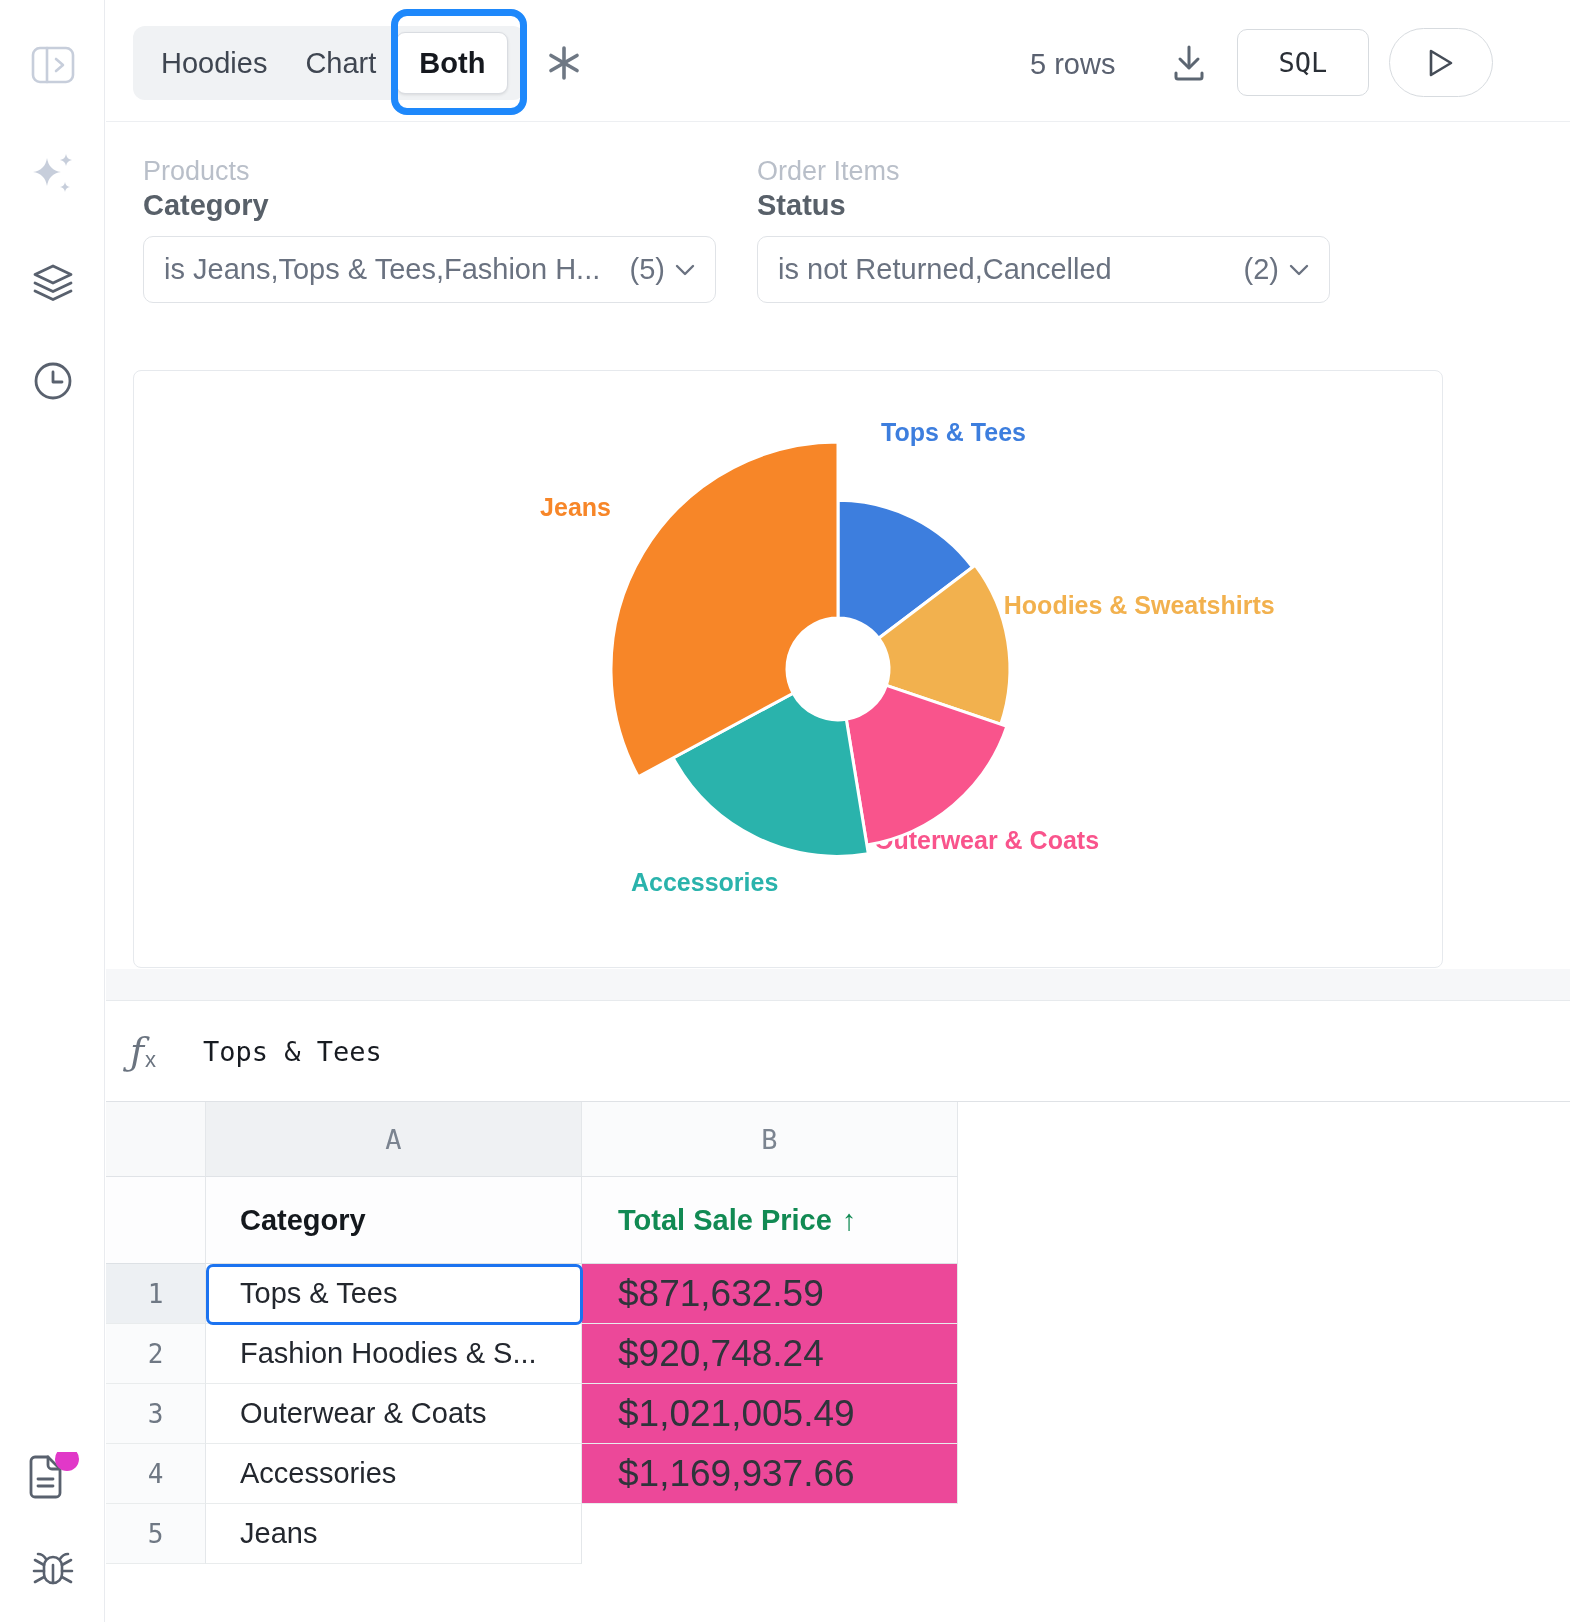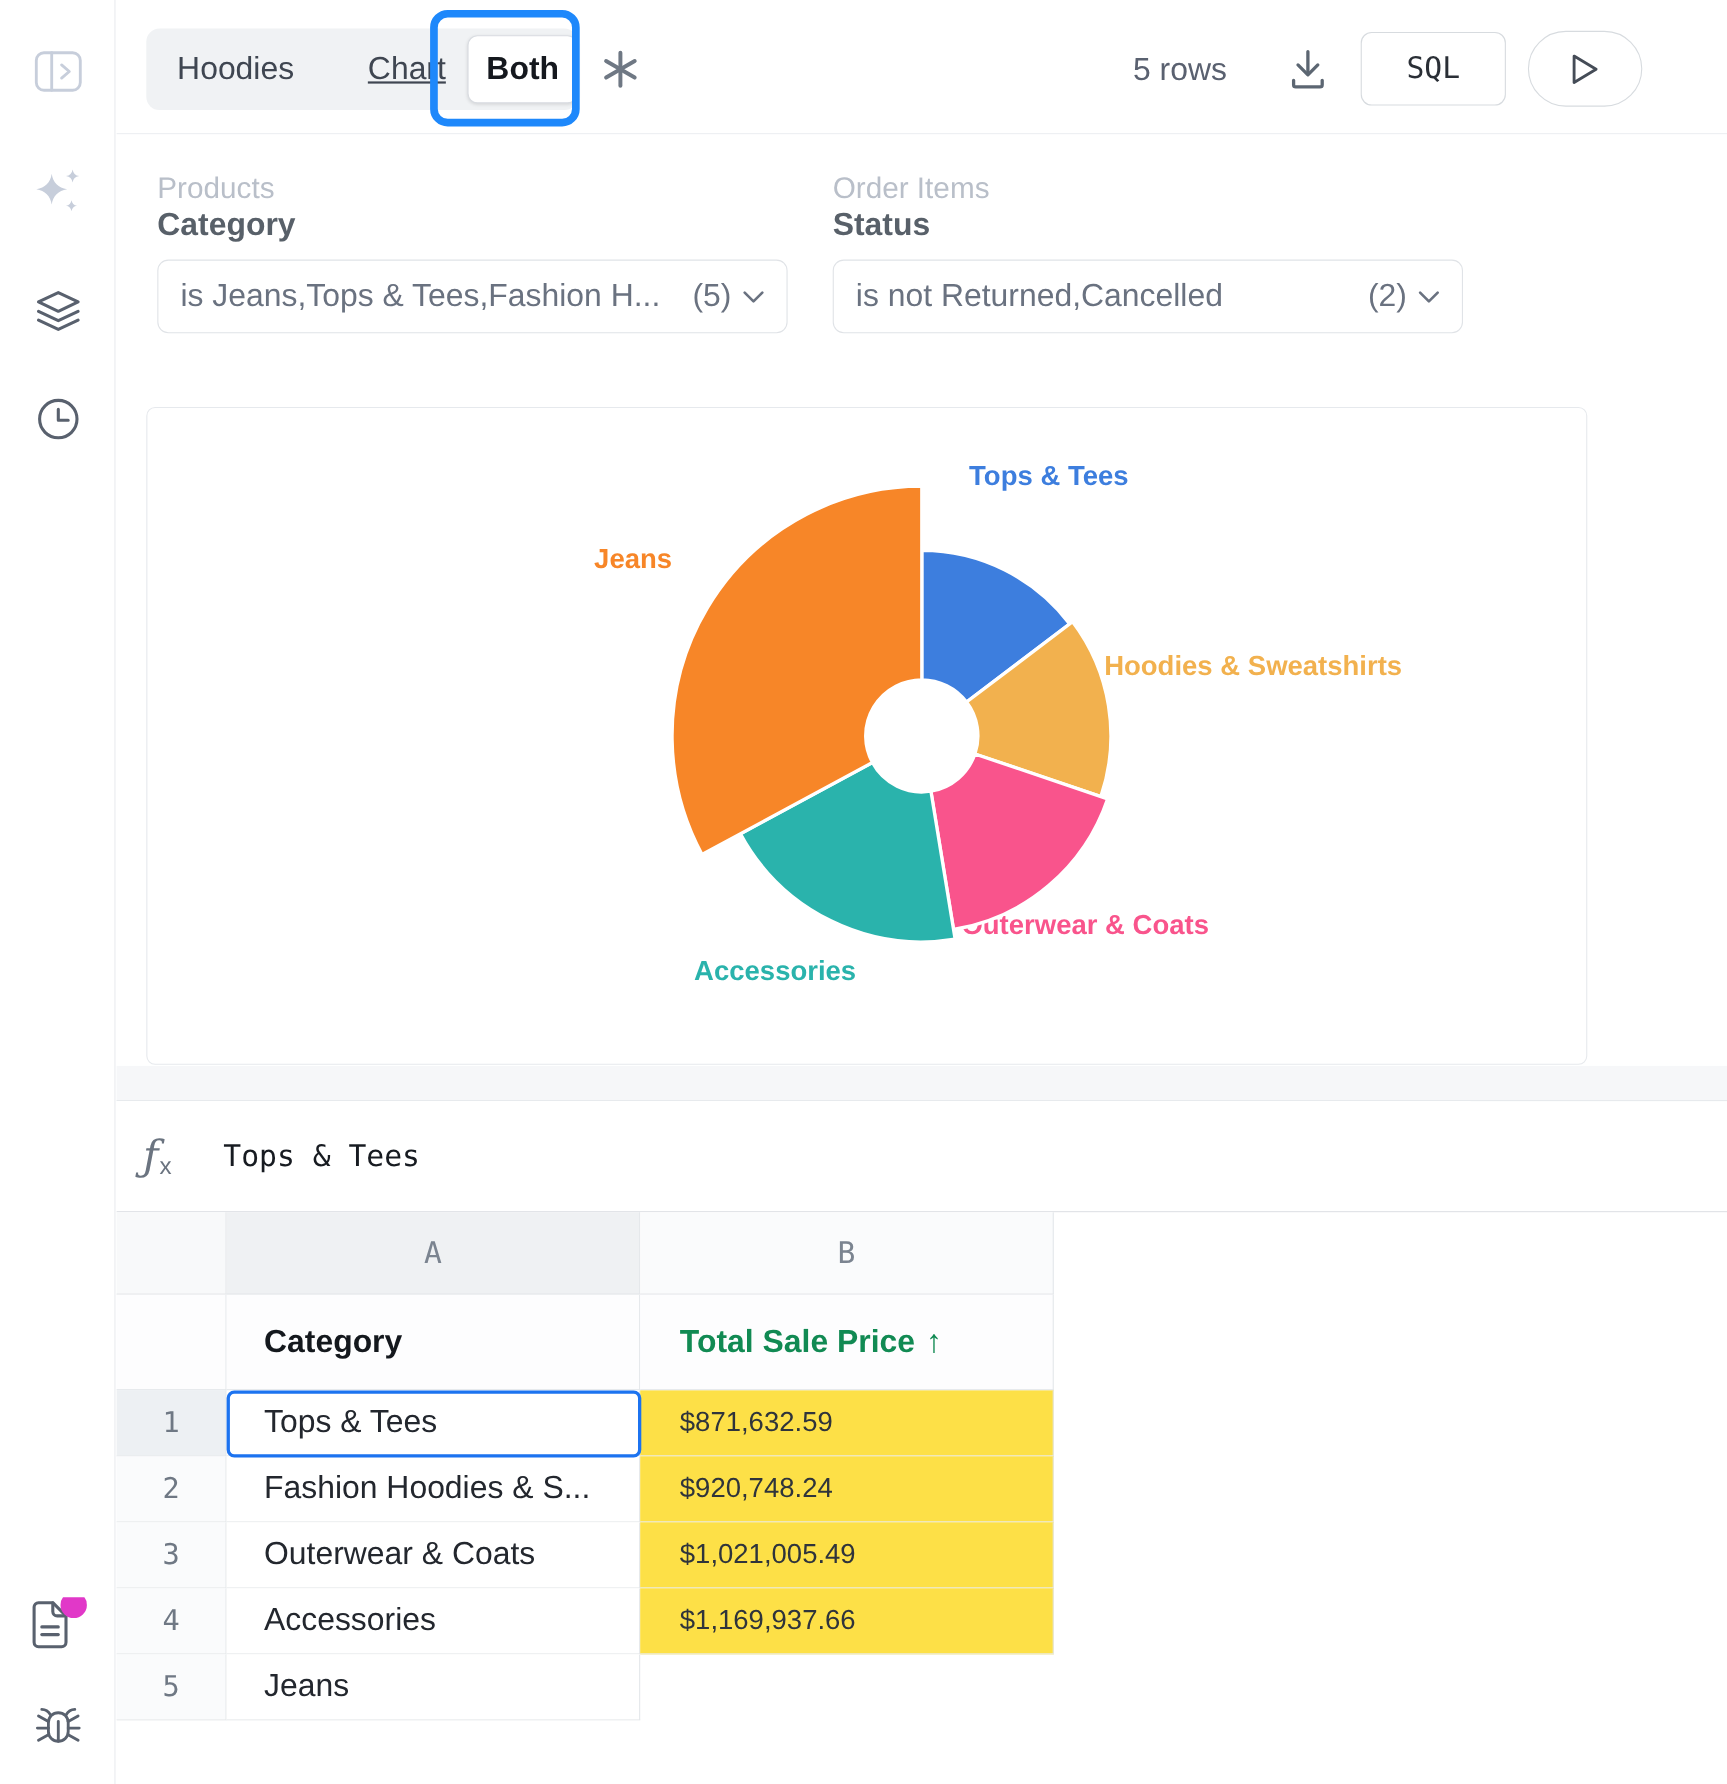--- a/index.html
+++ b/index.html
@@ -7,21 +7,21 @@
   #app { position:relative; width:1570px; height:1622px; background:#ffffff; overflow:hidden; }
 
   
   .sidebar { position:absolute; left:0; top:0; width:105px; height:1622px; background:#ffffff; border-right:1px solid #e9ebef; }
   .side-icon { position:absolute; left:0; width:105px; display:flex; justify-content:center; cursor:pointer; }
 
   
   .seg { position:absolute; left:133px; top:26px; width:392px; height:74px; background:#f0f2f4; border-radius:12px; display:flex; align-items:center; }
   .seg-item { font-size:29px; color:#3f4651; font-weight:500; cursor:pointer; }
   .seg-item.r { margin-left:28px; }
-  .seg-item.c { margin-left:67px;text-decoration:underline; }
+  .seg-item.c { margin-left:38px; }
   .seg-pill { margin-left:20px; width:112px; height:62px; background:#ffffff; border:1px solid #d9dce1; border-radius:9px; display:flex; align-items:center; justify-content:center; font-size:29px; font-weight:700; color:#15181e; box-shadow:0 1px 3px rgba(0,0,0,.10); cursor:pointer; }
   .annot-ring { position:absolute; left:391px; top:9px; width:136px; height:106px; border:7px solid #1e88fb; border-radius:16px; pointer-events:none; z-index:6; }
   .asterisk { position:absolute; left:546px; top:45px; cursor:pointer; }
   .rows-label { position:absolute; left:1030px; top:48px; font-size:29px; color:#5a6170; }
   .dl-icon { position:absolute; left:1171px; top:43px; cursor:pointer; }
   .sql-btn { position:absolute; left:1237px; top:29px; width:132px; height:67px; border:1.5px solid #d7dbdf; border-radius:10px; background:#fff; display:flex; align-items:center; justify-content:center; font-family:"DejaVu Sans Mono", monospace; font-size:27px; color:#2a2f36; cursor:pointer; }
   .play-btn { position:absolute; left:1389px; top:28px; width:104px; height:69px; border:1.5px solid #d7dbdf; border-radius:36px; background:#fff; display:flex; align-items:center; justify-content:center; cursor:pointer; }
   .tb-divider { position:absolute; left:106px; top:121px; width:1464px; height:1px; background:#edeff2; }
 
   
@@ -55,21 +55,21 @@
   .letters .cell { border-bottom:1px solid #e0e3e7; font-family:"DejaVu Sans Mono", monospace; font-size:27px; color:#7b8490; }
   .letters .gut { background:#f8f9fa; }
   .letters .colA { background:#eff1f3; justify-content:center; padding-left:0; }
   .letters .colB { background:#fafbfc; justify-content:center; padding-left:0; }
   .hdr { height:87px; }
   .hdr .cell { border-bottom:1px solid #dde1e5; background:#fdfdfe; }
   .hdr .colA { font-size:29px; font-weight:700; color:#14181d; }
   .hdr .colB { font-size:29px; font-weight:700; }
   .drow { height:60px; }
   .drow .colA { font-size:29px; color:#23272e; background:#fff; }
-  .drow .colB { font-size:25px; color:#2f343b; background:#fde047; }
+  .drow .colB { font-size:37px; color:#2f343b; background:#ec4899; }
   .drow.sel .gut { background:#edf0f3; }
   .sel-ring { position:absolute; left:100px; top:162px; width:377px; height:61px; border:3px solid #1c73f0; border-radius:7px; z-index:5; pointer-events:none; }
   svg.ic { display:block; }
 </style>
 </head>
 <body>
 
 <div id="app">
 
   <div class="sidebar">

